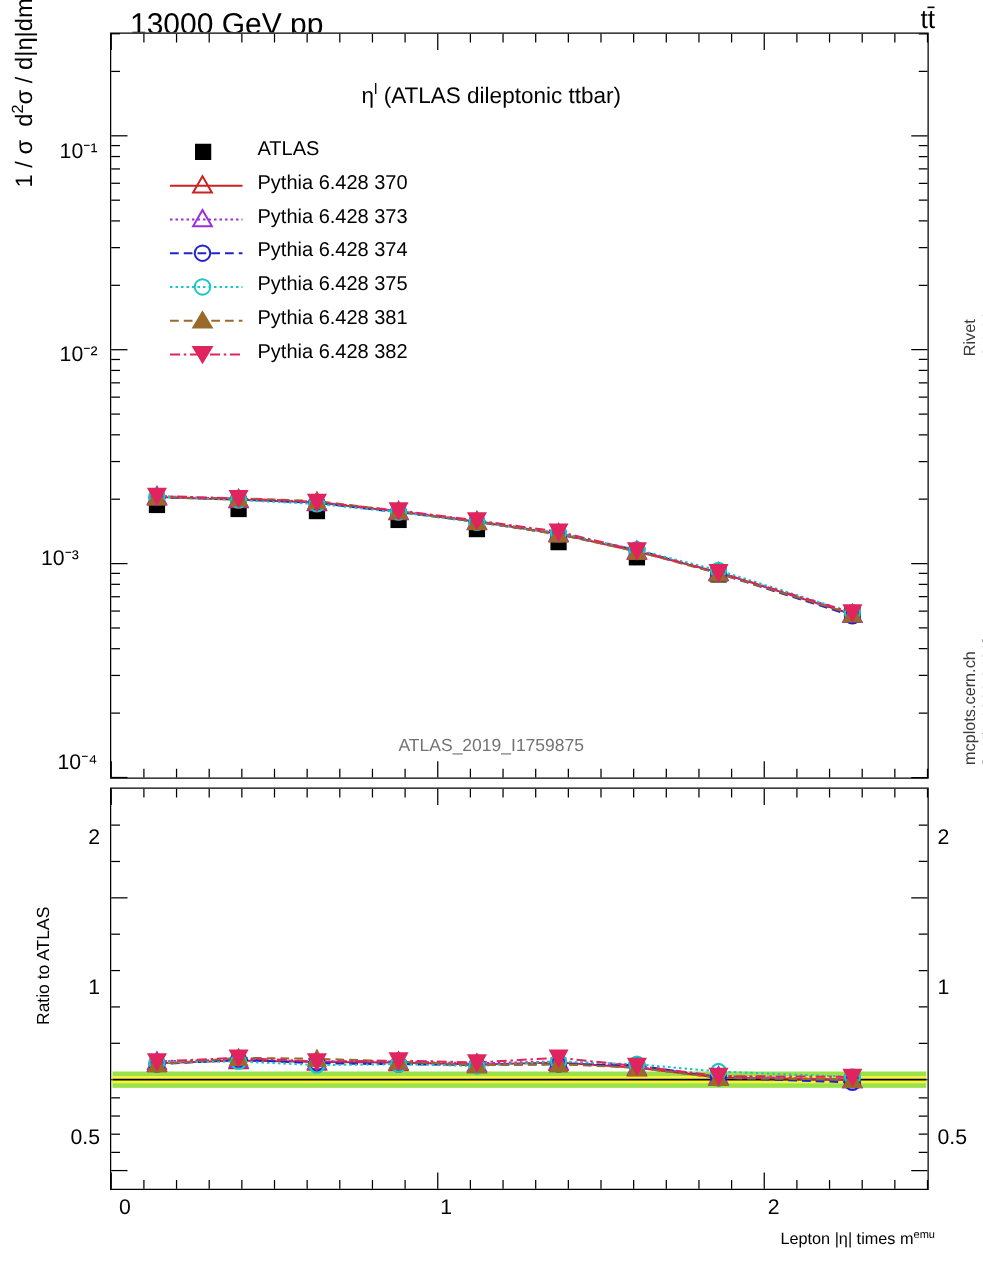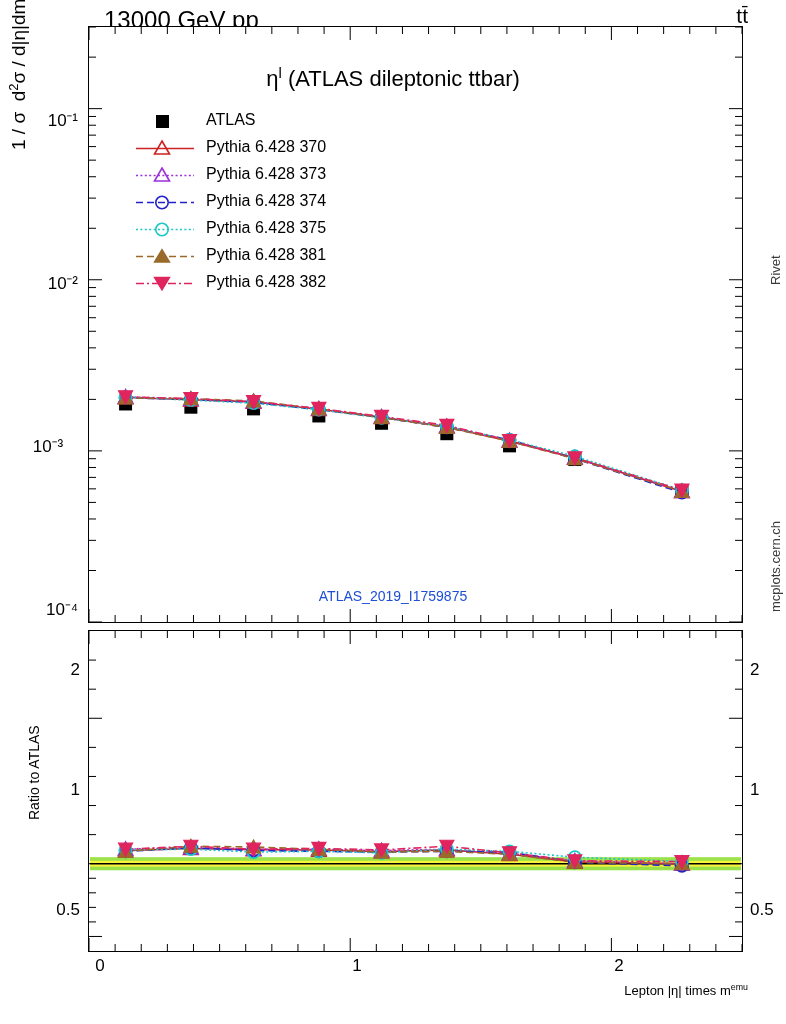--- a/index.html
+++ b/index.html
@@ -20,23 +20,23 @@
   #ratio-frame{position:absolute;left:88px;top:630px;width:655px;height:322px;border:1px solid #000;box-sizing:border-box;background:#fff;}
 
   
   .ylab{position:absolute;font-size:17px;text-align:right;}
   .xlab{position:absolute;font-size:17px;text-align:center;}
 
   #ytitle{position:absolute;left:6px;top:150px;transform-origin:0 0;transform:rotate(-90deg);font-size:19px;white-space:nowrap;}
   #ratio-ytitle{position:absolute;left:26px;top:820px;transform-origin:0 0;transform:rotate(-90deg);font-size:14px;white-space:nowrap;}
   #xtitle{position:absolute;right:38px;top:982px;font-size:13px;white-space:nowrap;}
 
-  #plot-title{position:absolute;left:50%;top:64px;transform:translateX(-50%);font-size:22px;white-space:nowrap;}
-
-  #watermark{position:absolute;left:50%;top:588px;transform:translateX(-50%);font-size:14px;color:#1d4ed8;white-space:nowrap;}
+  #plot-title{position:absolute;left:50%;top:64px;transform:translateX(-50%);font-size:18px;white-space:nowrap;}
+
+  #watermark{position:absolute;left:50%;top:588px;transform:translateX(-50%);font-size:14px;color:#737373;white-space:nowrap;}
 
   
   #legend{position:absolute;left:134px;top:108px;font-size:16px;}
   .leg-row{position:relative;height:27px;}
   .leg-sym{position:absolute;left:0;top:0;width:62px;height:27px;}
   .leg-txt{position:absolute;left:72px;top:3px;white-space:nowrap;font-size:16px;}
 
   sup{font-size:.68em;vertical-align:super;}
 </style>
 </head>

